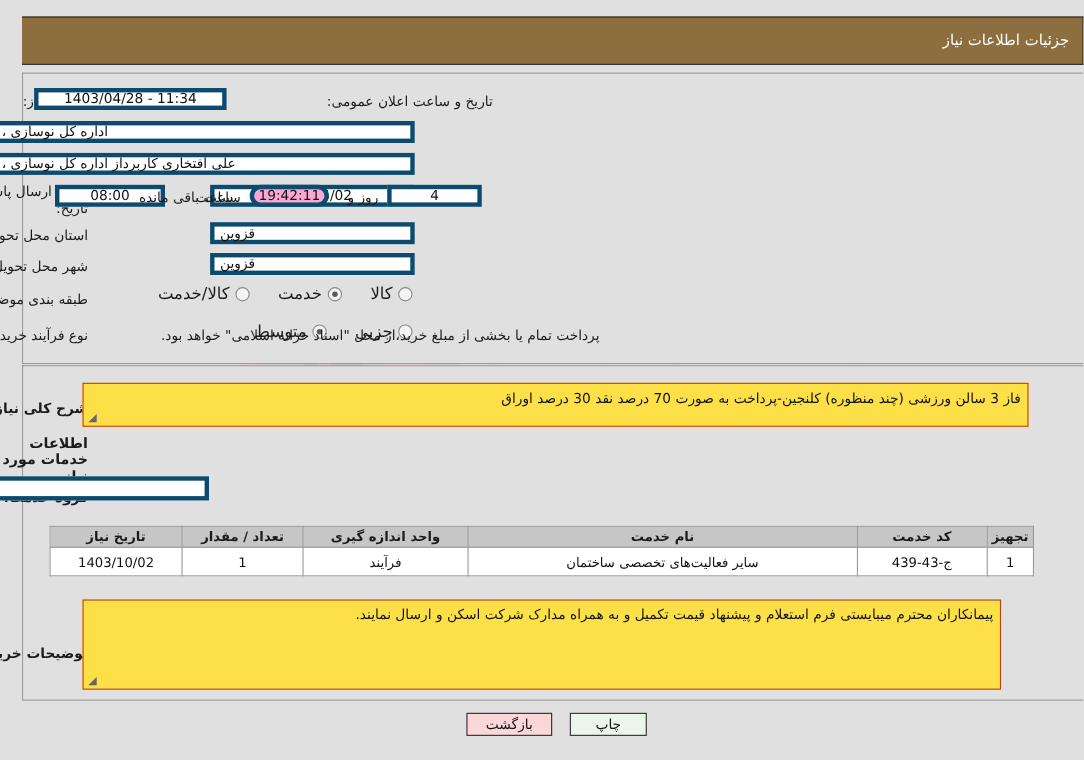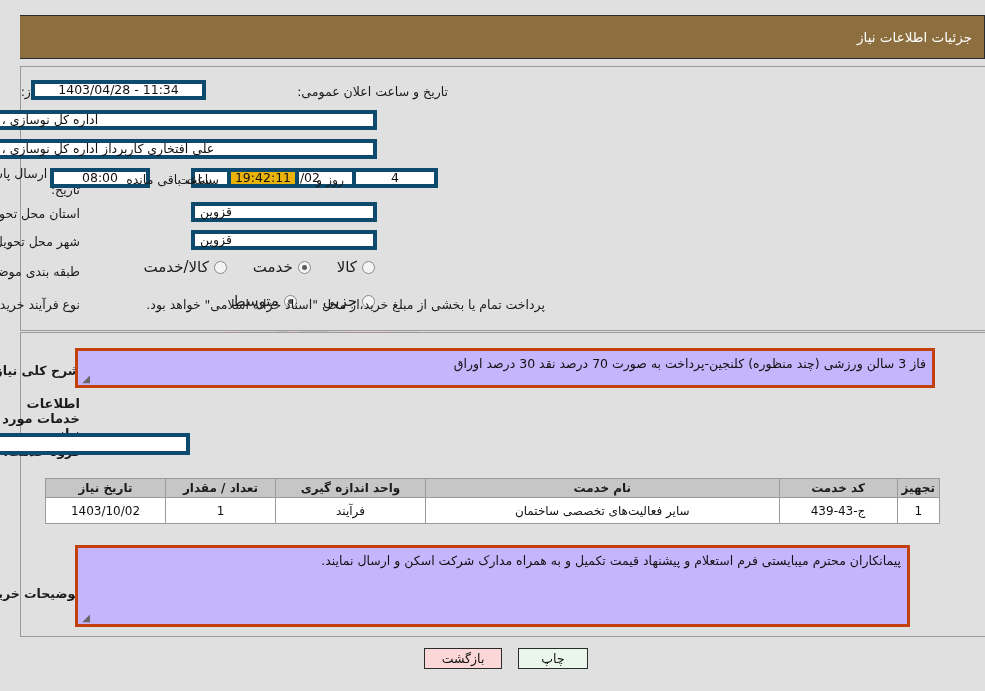--- a/index.html
+++ b/index.html
@@ -74,21 +74,21 @@
     color: #111;
     line-height: 1;
     display: flex;
     align-items: center;
     padding: 0 5px;
     z-index: 12;
     font-family: "DejaVu Sans", "Liberation Sans", sans-serif;
   }
   .fld.center { justify-content: center; }
   .fld.right  { justify-content: flex-end; }
-  .fld.timer  { background: #eab308; justify-content: center; }
+  .fld.timer  { background: #f9a8d4; justify-content: center; border-radius: 10px; }
 
   .note {
     position: absolute;
     font-size: 12.5px;
     color: #1b1b1b;
     white-space: nowrap;
     z-index: 12;
   }
 
   
@@ -124,22 +124,22 @@
     position: absolute;
     left: 3px; top: 3px;
     width: 5px; height: 5px;
     border-radius: 50%;
     background: #5a5a5a;
   }
 
   
   .ta {
     position: absolute;
-    background: #c4b5fd;
-    border: 3px solid #c2410c;
+    background: #fde047;
+    border: 1px solid #c2410c;
     font-size: 12.5px;
     color: #111;
     padding: 4px 6px;
     line-height: 17px;
     text-align: right;
     z-index: 12;
     overflow: hidden;
   }
   .ta .grip {
     position: absolute;

